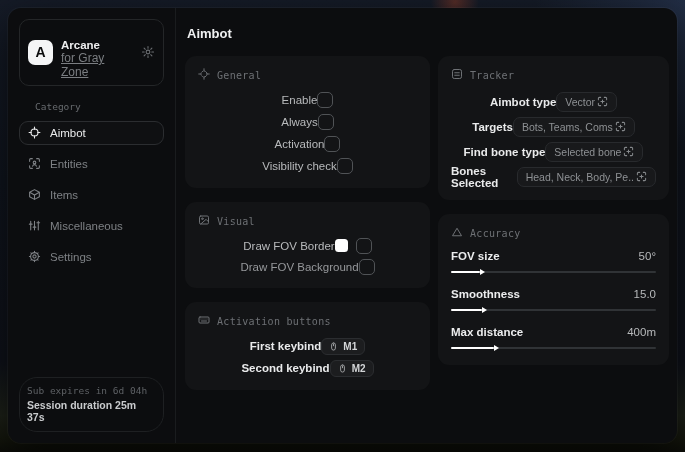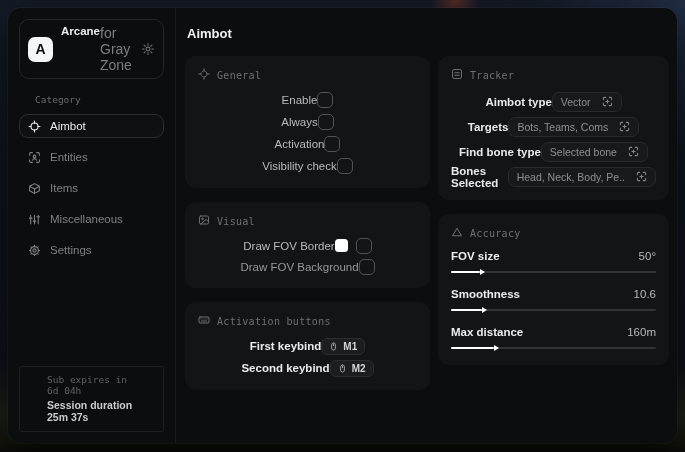--- a/index.html
+++ b/index.html
@@ -18,32 +18,32 @@
   .panel{
     position:absolute;left:8px;top:8px;width:669px;height:435px;
     background:#0c0d0f;border-radius:13px;
     box-shadow:0 0 0 1px rgba(255,255,255,.035),0 14px 40px rgba(0,0,0,.65);
     display:flex;overflow:hidden;
   }
   
   .sidebar{width:168px;flex:none;border-right:1px solid #1a1c1e;display:flex;flex-direction:column;padding:11px 11px 11px;box-sizing:border-box;}
   .brand{display:flex;align-items:center;gap:8px;border:1px solid #242628;border-radius:10px;padding:5px 8px;}
   .logo{width:25px;height:25px;border-radius:7px;background:#f4f5f6;color:#0b0c0d;font-weight:bold;font-size:14px;display:flex;align-items:center;justify-content:center;flex:none;}
-  .brand-text{display:flex;line-height:1.15;}
+  .brand-text{display:flex;flex-direction:column;line-height:1.15;margin-top:14px;}
   .brand-name{font-size:11.5px;font-weight:700;color:#ededee;}
-  .brand-sub{font-size:14px;color:#7b7e82;}
+  .brand-sub{font-size:12px;color:#7b7e82;text-decoration:underline;}
   .brand .gear{margin-left:auto;color:#6d7074;display:flex;cursor:pointer;}
   .cat-label{font-family:"DejaVu Sans Mono",monospace;font-size:9.5px;color:#686b6f;margin:15px 16px 9px;}
   .nav{display:flex;flex-direction:column;gap:7px;}
   .nav-item{display:flex;align-items:center;gap:9px;height:20px;padding:1px 8px;border-radius:9px;border:1px solid transparent;color:#7e8185;font-size:11.5px;cursor:pointer;}
   .nav-item.active{border-color:#2b2d30;color:#e9eaeb;background:rgba(255,255,255,.015);}
   .nicon{width:13px;height:13px;display:flex;flex:none;}
   .nicon svg{width:13px;height:13px;}
   .spacer{flex:1;}
-  .sub-card{border:1px solid #1e2022;border-radius:3px;padding:7px 27px 8px;display:flex;flex-direction:column;gap:3px;}
+  .sub-card{border:1px solid #1e2022;border-radius:18px;padding:7px 7px 8px;display:flex;flex-direction:column;gap:3px;}
   .sub-expires{font-family:"DejaVu Sans Mono",monospace;font-size:9.5px;color:#5e6165;}
   .session{font-size:10.5px;font-weight:600;color:#c9cbcd;}
   
   .main{flex:1;padding:12px 8px 0 9px;display:flex;flex-direction:column;box-sizing:border-box;}
   .page-title{font-size:13px;font-weight:700;color:#f0f1f2;margin:6px 0 15px 2px;}
   .cols{display:flex;gap:8px;align-items:flex-start;}
   .col{display:flex;flex-direction:column;gap:14px;}
   .col-left{width:245px;flex:none;}
   .col-right{flex:1;}
   .card{background:#131416;border-radius:11px;padding:10px 13px 11px;box-sizing:border-box;}
@@ -53,21 +53,21 @@
   .crow-sm{height:21px;}
   .rlabel{font-size:11.5px;color:#b8babc;}
   .rlabel.bright{color:#e9eaeb;font-weight:600;}
   .rlabel.dim{color:#96989b;}
   .cb{width:14px;height:14px;border:1.5px solid #505356;border-radius:5px;background:transparent;cursor:pointer;flex:none;}
   .ctrl{display:flex;align-items:center;gap:8px;}
   .swatch{width:13px;height:13px;border-radius:3.5px;cursor:pointer;flex:none;}
   .keybtn{display:flex;align-items:center;gap:5px;background:#1c1d1f;border:1px solid #2b2d30;border-radius:6px;padding:2px 7px;color:#d3d5d7;font-size:10px;font-weight:600;cursor:pointer;}
   .keybtn svg{width:9px;height:9px;color:#a9abad;}
   .trow{display:flex;align-items:center;justify-content:center;height:25px;}
-  .dd{display:flex;align-items:center;gap:11px;background:#18191b;border:1px solid #282a2d;border-radius:7px;padding:3px 8px;color:#8e9194;font-size:10.5px;cursor:pointer;white-space:nowrap;}
+  .dd{display:flex;align-items:center;gap:2px;background:#18191b;border:1px solid #282a2d;border-radius:7px;padding:3px 8px;color:#8e9194;font-size:10.5px;cursor:pointer;white-space:nowrap;}
   .dd svg{width:11px;height:11px;color:#85888b;flex:none;}
   .acc-group{margin-bottom:9px;}
   .acc-label-row{display:flex;justify-content:space-between;align-items:center;font-size:11.5px;height:17px;}
   .acc-name{color:#ecedee;font-weight:600;}
   .acc-value{color:#b7b9bb;}
   .slider{position:relative;height:9px;margin-top:3px;display:flex;align-items:center;cursor:pointer;}
   .track{width:100%;height:2px;background:#303336;border-radius:2px;}
   .fill{position:absolute;left:0;top:50%;transform:translateY(-50%);height:2px;background:#ffffff;border-radius:2px;}
   .fill::after{content:"";position:absolute;right:-5px;top:50%;transform:translateY(-50%);
     border-top:3.5px solid transparent;border-bottom:3.5px solid transparent;border-left:5.5px solid #ffffff;}
@@ -325,32 +325,32 @@
               </div>
               <div class="slider">
                 <div class="track"></div>
                 <div class="fill" style="width: 14%;"></div>
               </div>
             </div>
 
             <div class="acc-group">
               <div class="acc-label-row">
                 <span class="acc-name">Smoothness</span>
-                <span class="acc-value">10.6</span>
+                <span class="acc-value">15.0</span>
               </div>
               <div class="slider">
                 <div class="track"></div>
                 <div class="fill" style="width: 15%;"></div>
               </div>
             </div>
 
             <div class="acc-group" style="margin-bottom:2px;">
               <div class="acc-label-row">
                 <span class="acc-name">Max distance</span>
-                <span class="acc-value">160m</span>
+                <span class="acc-value">400m</span>
               </div>
               <div class="slider">
                 <div class="track"></div>
                 <div class="fill" style="width: 21%;"></div>
               </div>
             </div>
           </section>
         </div>
       </div>
     </main>

